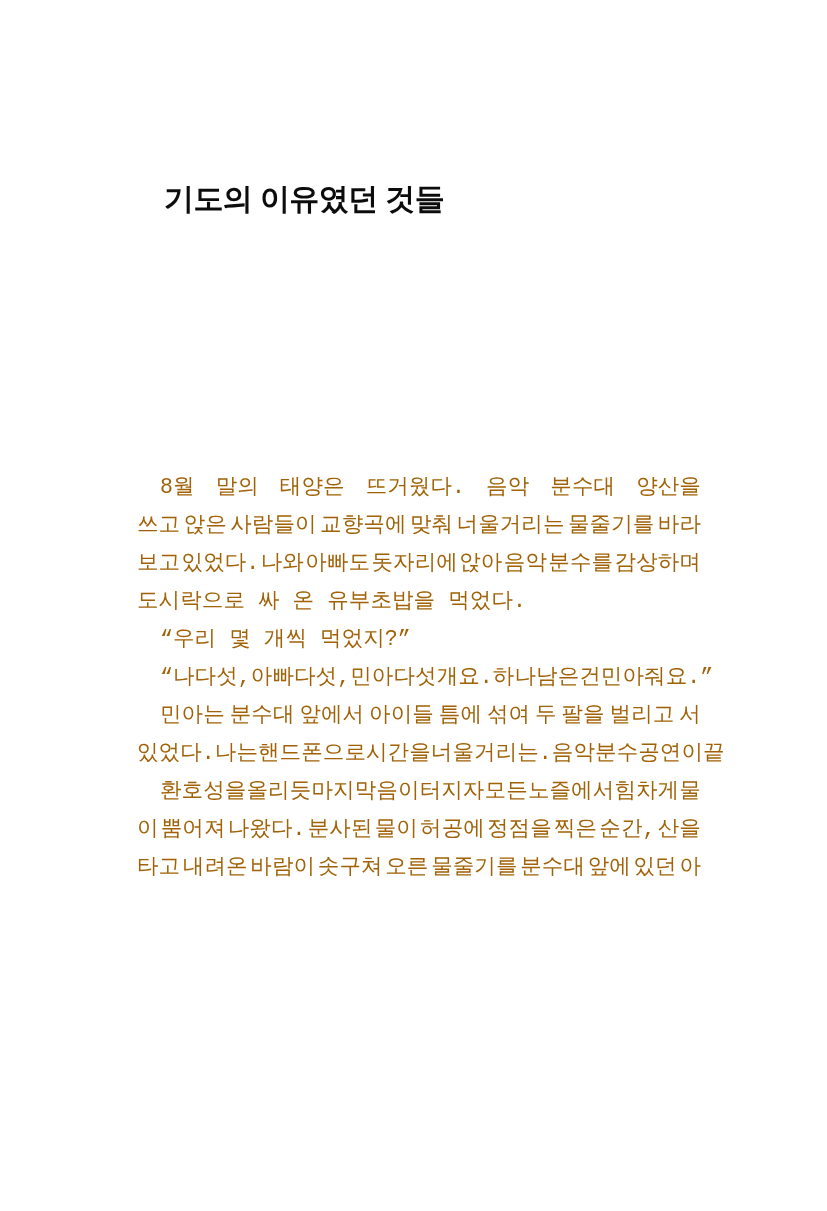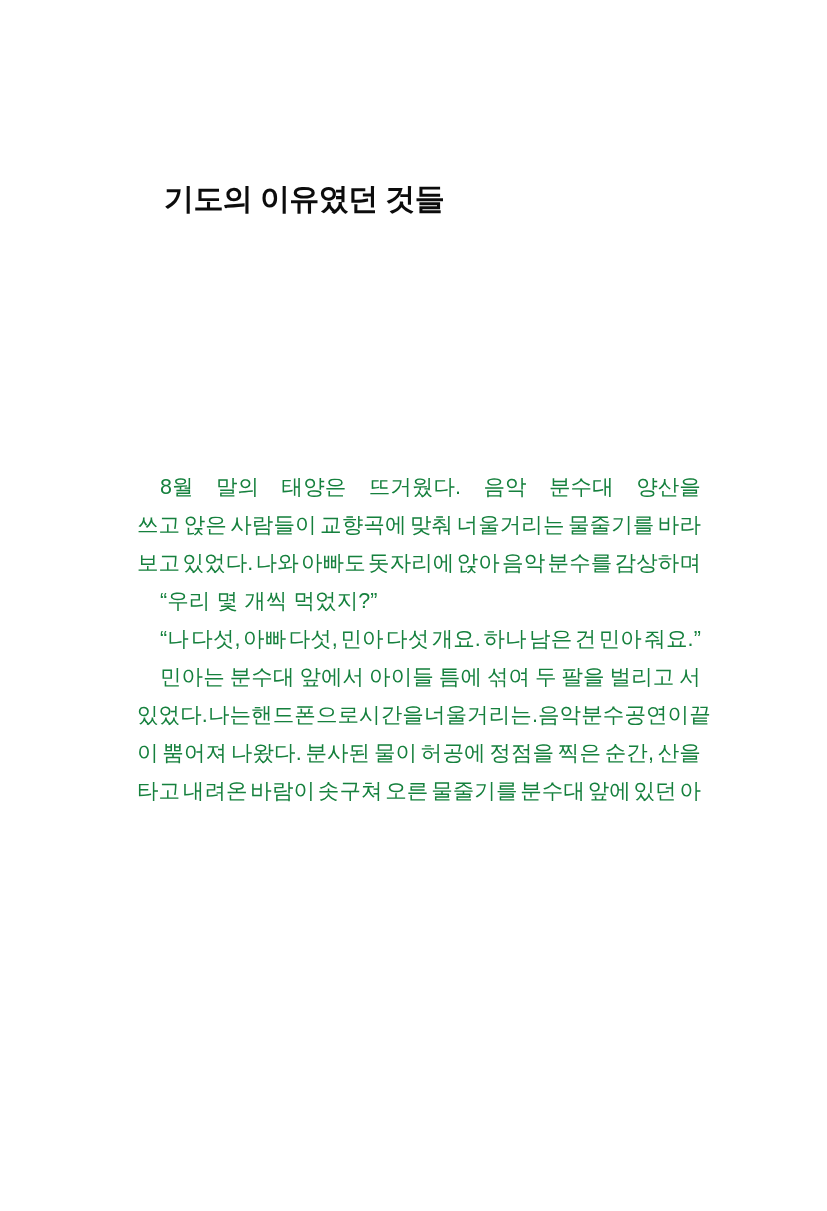--- a/index.html
+++ b/index.html
@@ -34,23 +34,23 @@
 
   
   .body-block {
     position: absolute;
     left: 137px;
     top: 468px;
     width: 564px;
   }
 
   .body-line {
-    font-family: Liberation Sans, sans-serif;
+    font-family: Liberation Mono, monospace;
     font-size: 21.5px;
-    color: #15803d;
+    color: #a16207;
     height: 38px;
     line-height: 38px;
     letter-spacing: 0.1px;
     white-space: nowrap;
     text-align: justify;
   }
 
   
   .body-line.justify {
     display: flex;
@@ -130,20 +130,21 @@
         <span>보고</span>
         <span>있었다.</span>
         <span>나와</span>
         <span>아빠도</span>
         <span>돗자리에</span>
         <span>앉아</span>
         <span>음악</span>
         <span>분수를</span>
         <span>감상하며</span>
       </div>
+      <div class="body-line">도시락으로 싸 온 유부초밥을 먹었다.</div>
       <div class="body-line indent">“우리 몇 개씩 먹었지?”</div>
       <div class="body-line indent justify">
         <span>“나</span>
         <span>다섯,</span>
         <span>아빠</span>
         <span>다섯,</span>
         <span>민아</span>
         <span>다섯</span>
         <span>개요.</span>
         <span>하나</span>
@@ -168,20 +169,31 @@
         <span>있었다.</span>
         <span>나는</span>
         <span>핸드폰으로</span>
         <span>시간을</span>
         <span>너울거리는.</span>
         <span>음악</span>
         <span>분수</span>
         <span>공연이</span>
         <span>끝</span>
       </div>
+      <div class="body-line indent justify">
+        <span>환호성을</span>
+        <span>올리듯</span>
+        <span>마지막</span>
+        <span>음이</span>
+        <span>터지자</span>
+        <span>모든</span>
+        <span>노즐에서</span>
+        <span>힘차게</span>
+        <span>물</span>
+      </div>
       <div class="body-line justify">
         <span>이</span>
         <span>뿜어져</span>
         <span>나왔다.</span>
         <span>분사된</span>
         <span>물이</span>
         <span>허공에</span>
         <span>정점을</span>
         <span>찍은</span>
         <span>순간,</span>

